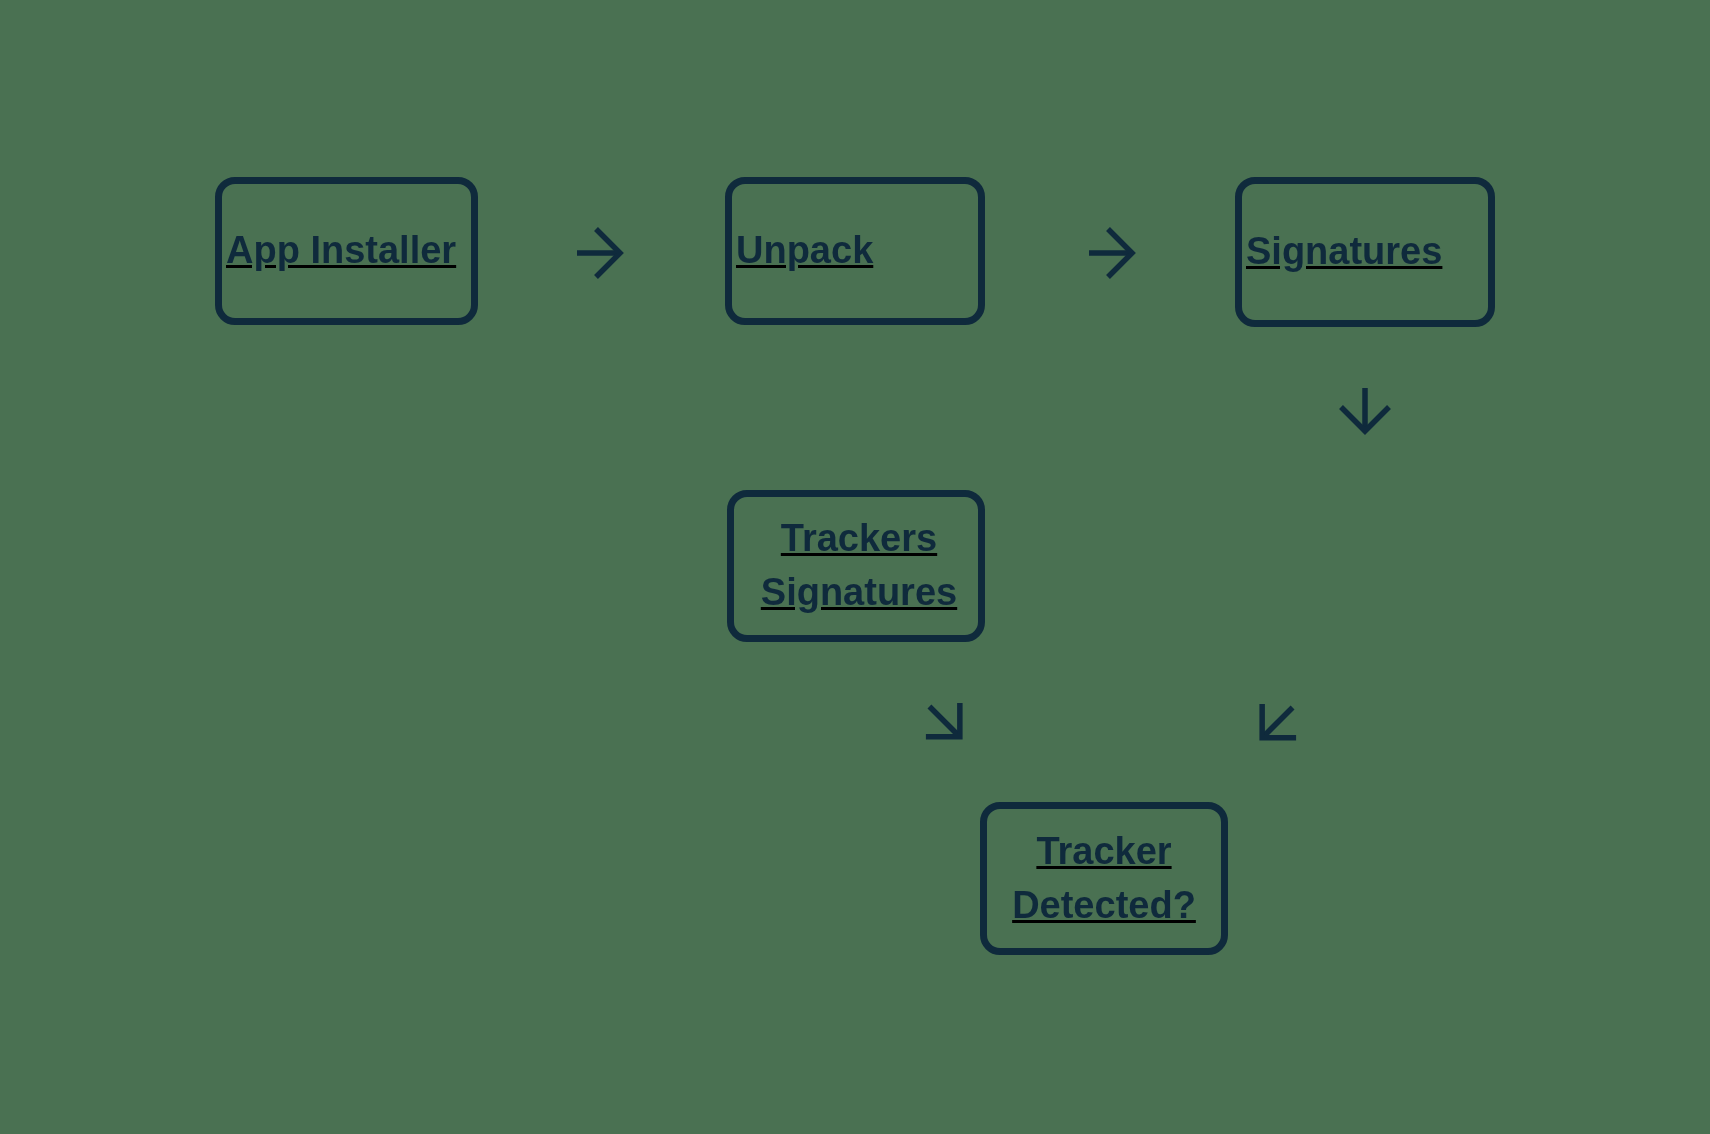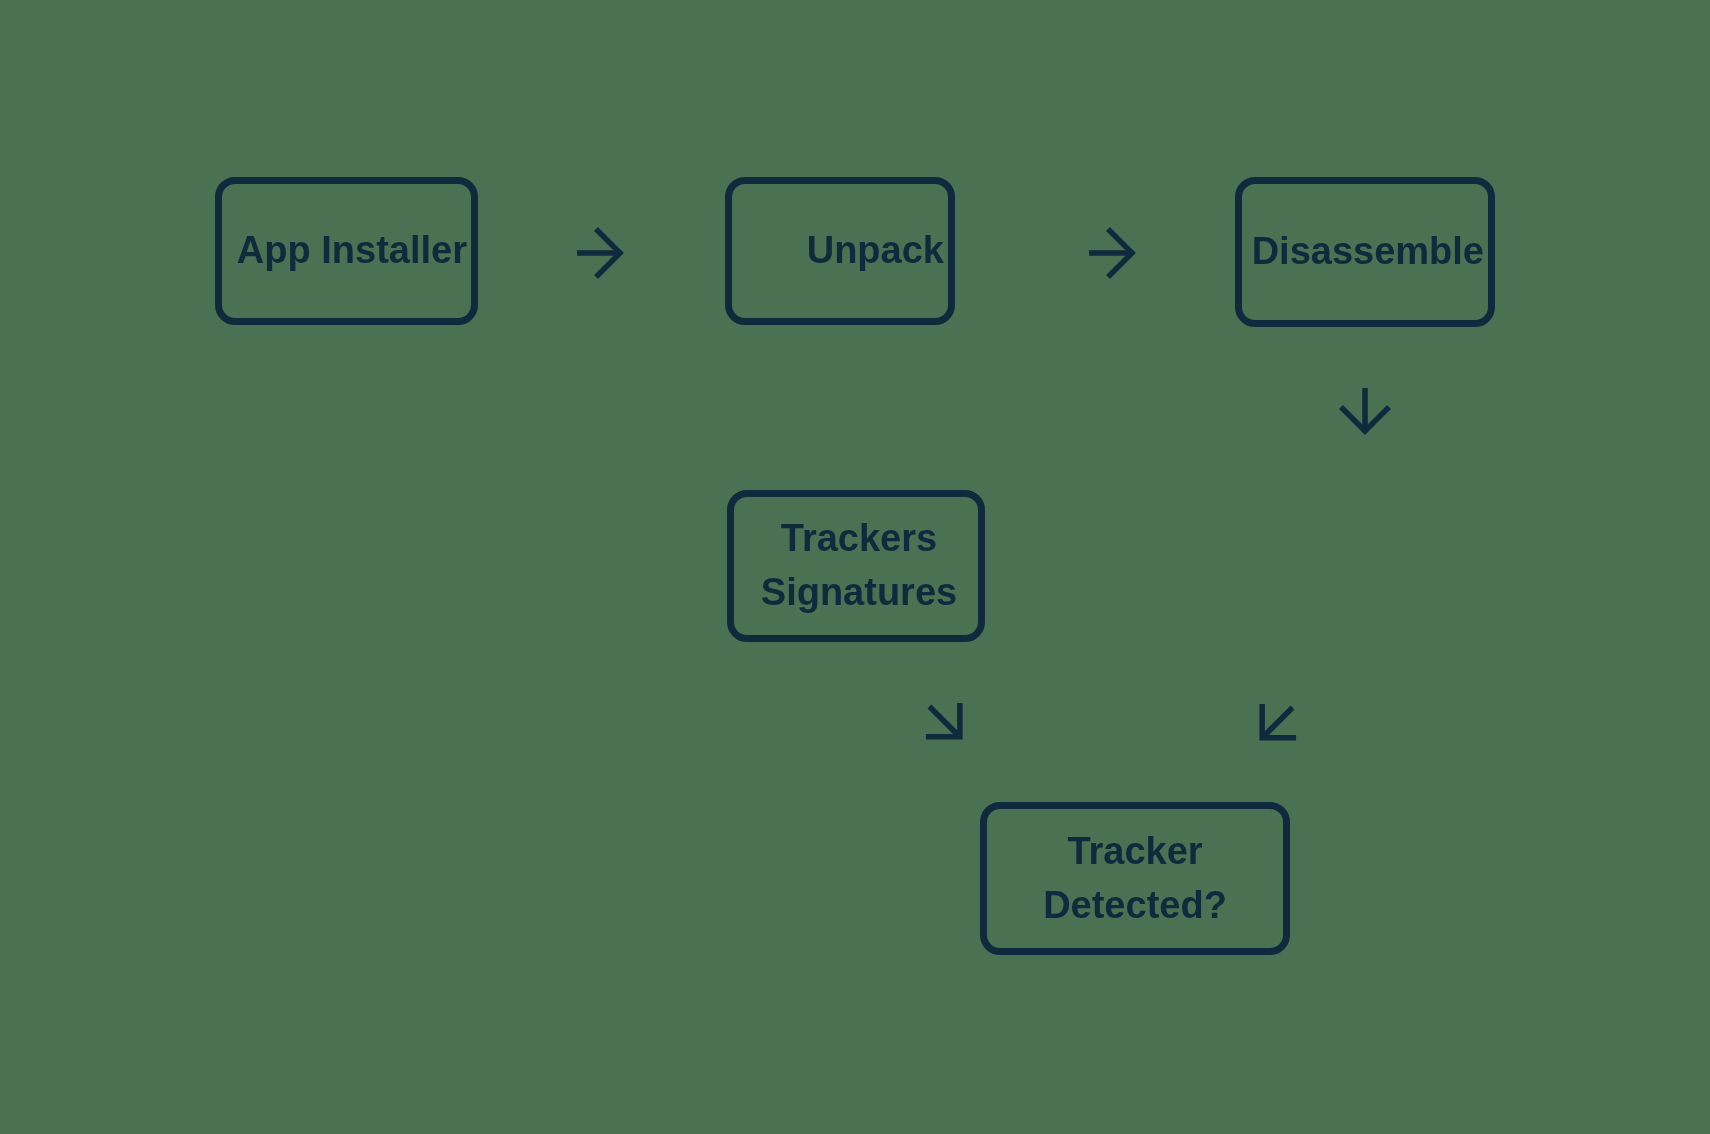--- a/index.html
+++ b/index.html
@@ -12,45 +12,46 @@
     width:1710px;height:1134px;
     background:var(--bg);
     overflow:hidden;
     font-family:"Liberation Sans","DejaVu Sans",sans-serif;
   }
   .node{
     position:absolute;
     box-sizing:border-box;
     border:7px solid var(--ink);
     border-radius:20px;
-    display:flex;align-items:center;justify-content:flex-end;
+    display:flex;align-items:center;justify-content:flex-start;
     text-align:center;
     background:transparent;
+    text-decoration:underline;
   }
   .node-label{
     color:var(--ink);
     font-weight:700;
     font-size:38px;
     line-height:1.42;
     padding:0 4px;
   }
   .arrow{
     position:absolute;
     width:56px;height:56px;
     color:var(--ink);
   }
   .arrow svg{display:block;width:100%;height:100%;}
 
   
   .n-app-installer      {left:215px; top:177px; width:263px; height:148px;}
-  .n-unpack             {left:725px; top:177px; width:230px; height:148px;}
+  .n-unpack             {left:725px; top:177px; width:260px; height:148px;}
   .n-disassemble        {left:1235px;top:177px; width:260px; height:150px;}
   .n-trackers-signatures{left:727px; top:490px; width:258px; height:152px;padding-left:6px;}
   .n-source-code        {left:1235px;top:490px; width:258px; height:150px;}
-  .n-tracker-detected   {left:980px; top:802px; width:310px; height:153px;}
+  .n-tracker-detected   {left:980px; top:802px; width:248px; height:153px;}
 
   .a-right-1   {left:571px; top:225px;}
   .a-right-2   {left:1083px;top:225px;}
   .a-down      {left:1337px;top:382px;transform:rotate(90deg);}
   .a-down-right{left:917px; top:694px;transform:rotate(45deg);}
   .a-down-left {left:1249px;top:695px;transform:rotate(135deg);}
 </style>
 </head>
 <body>
 
@@ -72,21 +73,21 @@
   </div>
 
   <div class="arrow a-right-2">
     <svg viewBox="0 0 56 56" fill="none" stroke="currentColor" stroke-width="5.5" stroke-linecap="butt" stroke-linejoin="miter">
       <line x1="6" y1="28" x2="46" y2="28"></line>
       <polyline points="25,4 49,28 25,52"></polyline>
     </svg>
   </div>
 
   <div class="node n-disassemble">
-    <span class="node-label">Disassemble</span>
+    <span class="node-label">Signatures</span>
   </div>
 
   <div class="arrow a-down">
     <svg viewBox="0 0 56 56" fill="none" stroke="currentColor" stroke-width="5.5" stroke-linecap="butt" stroke-linejoin="miter">
       <line x1="6" y1="28" x2="46" y2="28"></line>
       <polyline points="25,4 49,28 25,52"></polyline>
     </svg>
   </div>
 
   <div class="node n-trackers-signatures">

